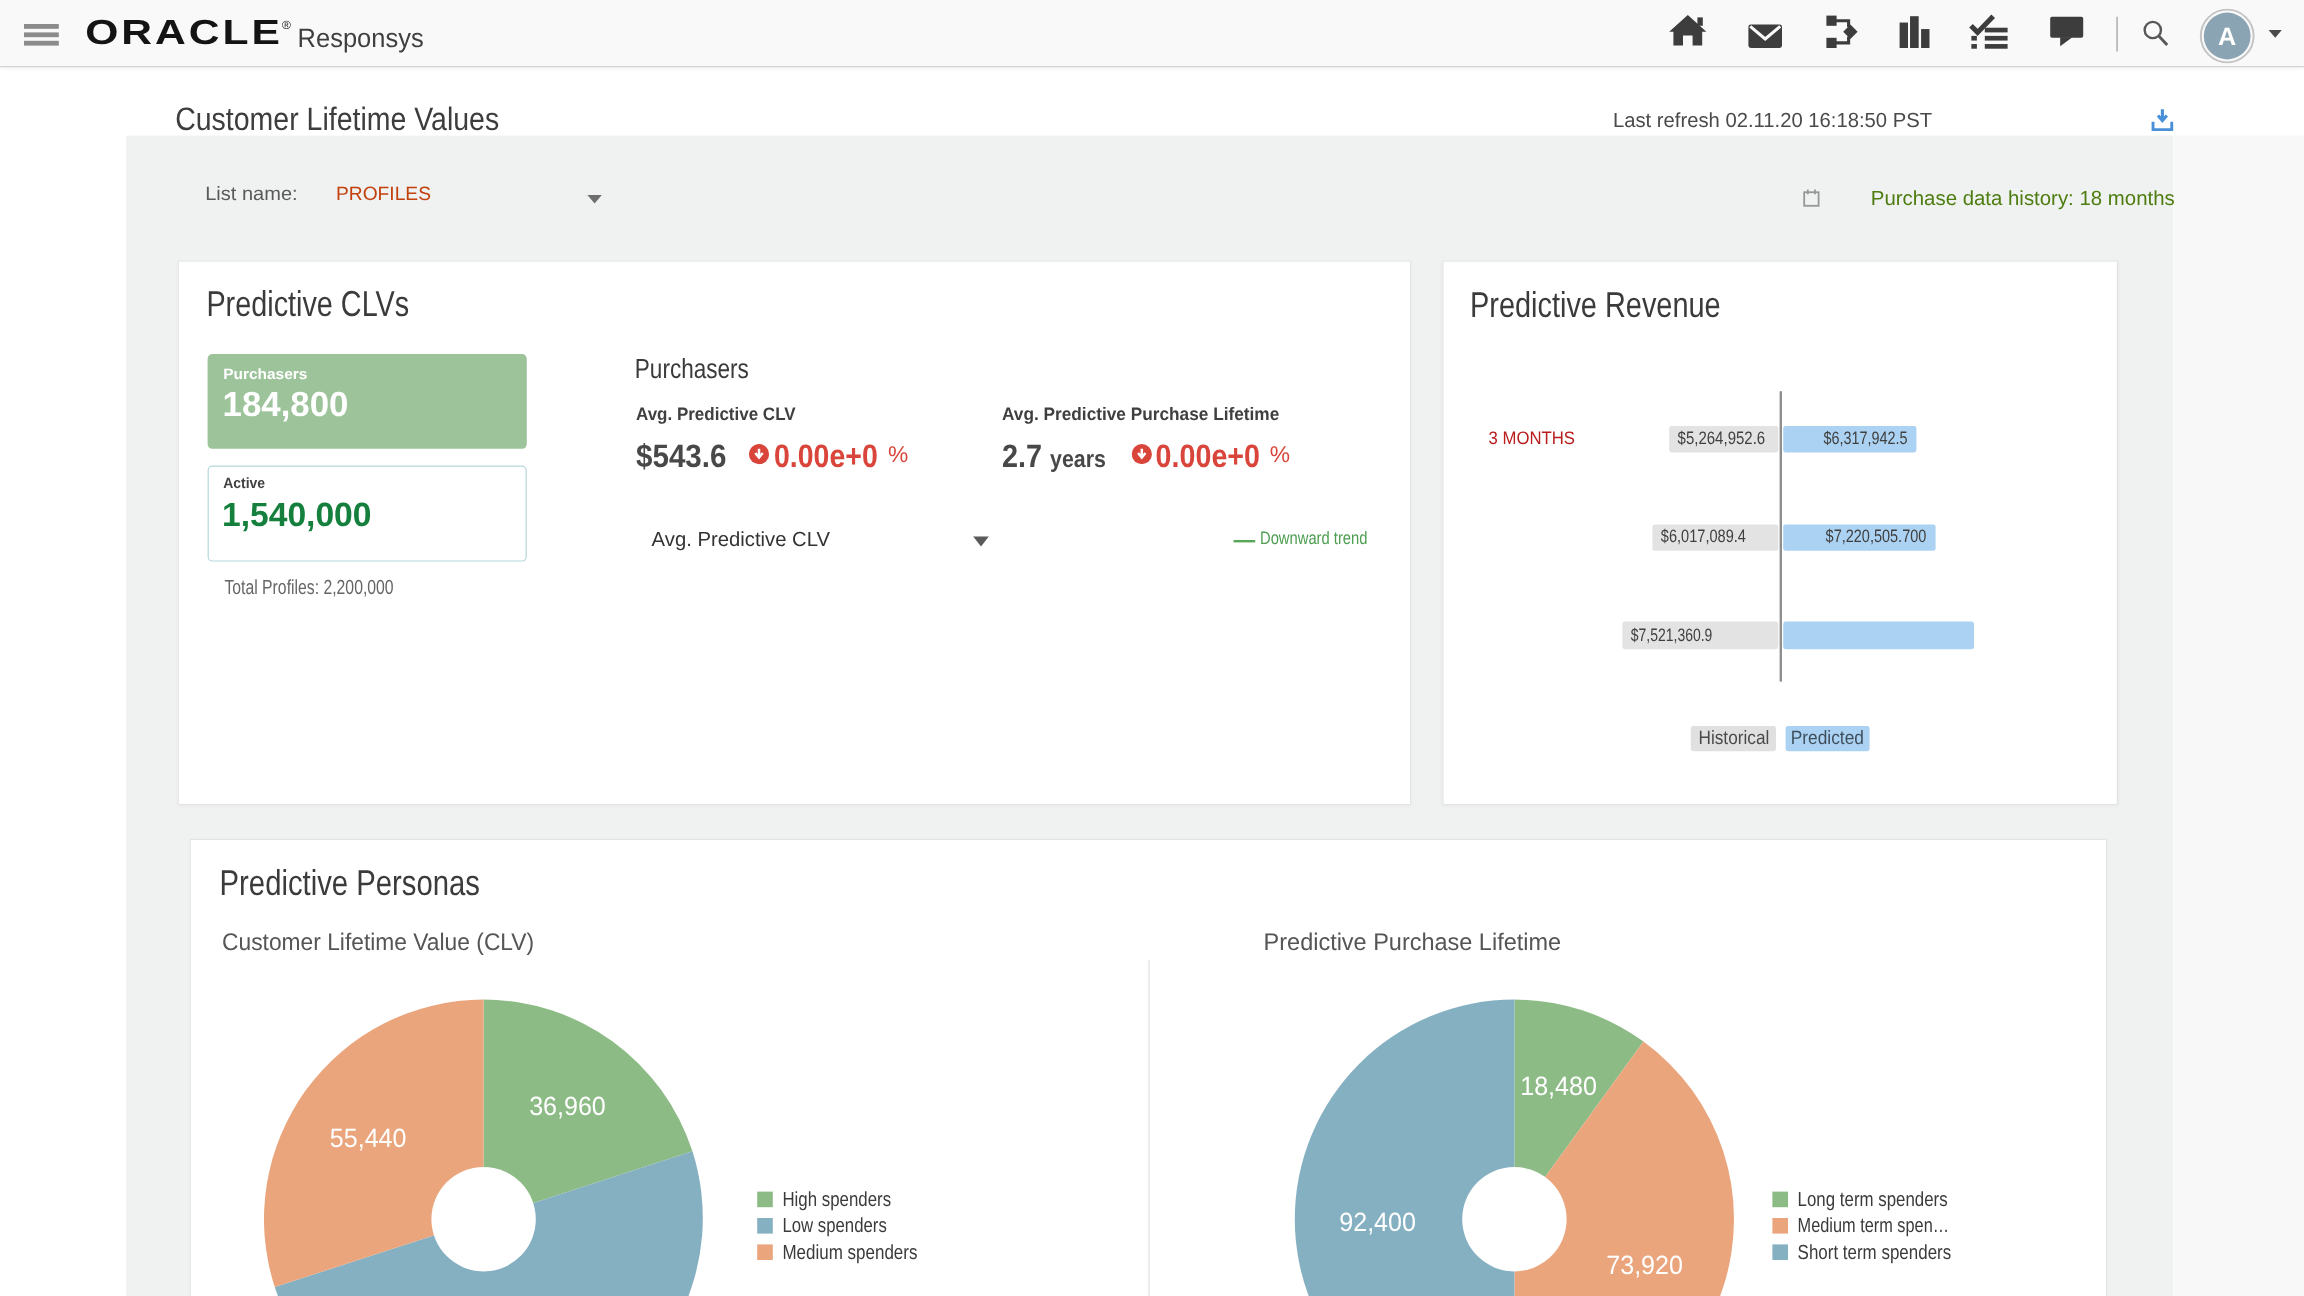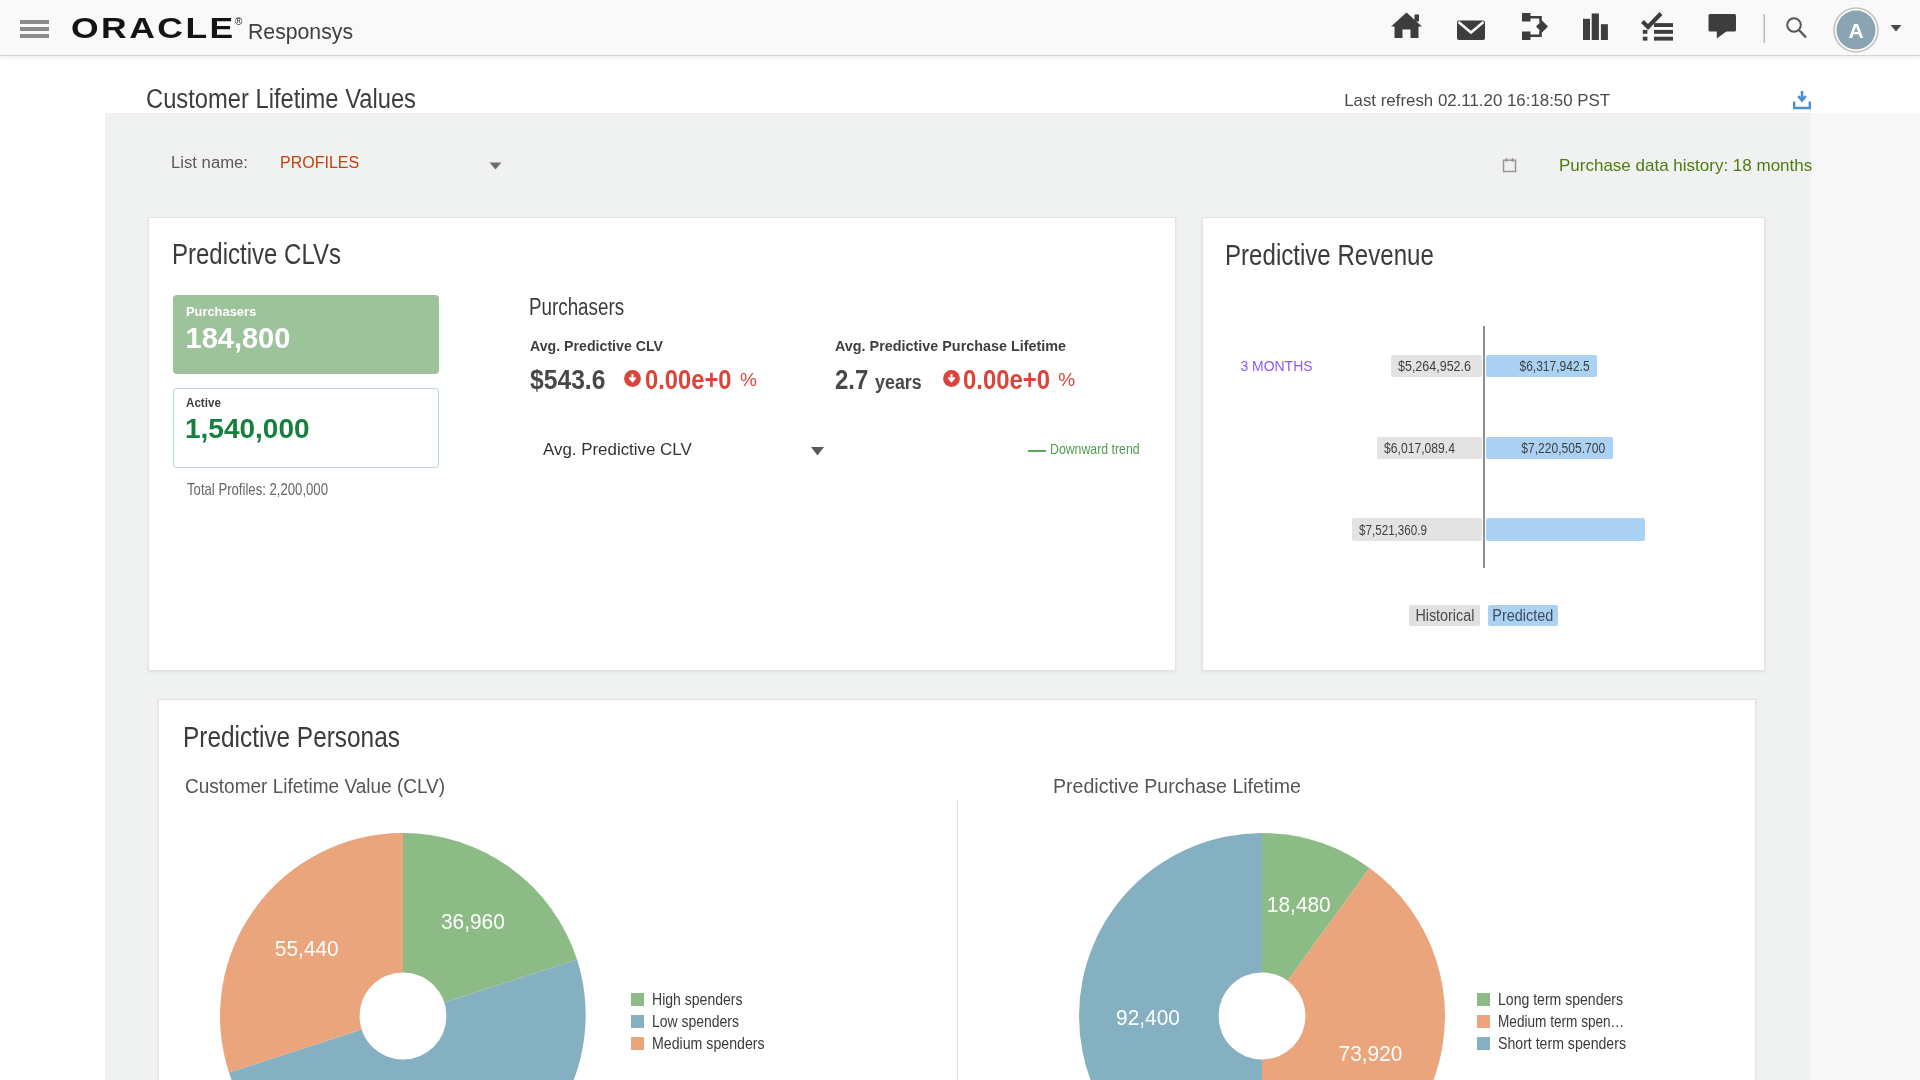--- a/index.html
+++ b/index.html
@@ -91,21 +91,21 @@
 <div class="abs" style="left:962.9px;top:367.0px;font-size:27px;font-weight:bold;color:#d9453a;line-height:1;white-space:nowrap;transform:scaleX(0.885);transform-origin:left center;">0.00e+0</div>
 <div class="abs" style="left:1058.2px;top:370.0px;font-size:19px;font-weight:normal;color:#d9453a;line-height:1;white-space:nowrap;">%</div>
 <div class="abs" style="left:542.5px;top:441.4px;font-size:17px;font-weight:normal;color:#333333;line-height:1;white-space:nowrap;transform:scaleX(0.994);transform-origin:left center;">Avg. Predictive CLV</div>
 <svg class="abs" style="left:810px;top:446px" width="15" height="10">
       <polygon points="1,1 14,1 7.5,9.5" fill="#5a5a5a"></polygon>
     </svg>
 <div class="abs" style="left:1028px;top:449.5px;width:18px;height:2.5px;background:#58a758"></div>
 <div class="abs" style="left:1050.4px;top:440.6px;font-size:15px;font-weight:normal;color:#4d9e50;line-height:1;white-space:nowrap;transform:scaleX(0.82);transform-origin:left center;">Downward trend</div>
 <div class="card" style="left:1202px;top:217px;width:563px;height:454px"></div>
 <div class="abs" style="left:1225px;top:240.1px;font-size:30px;font-weight:normal;color:#3b3b3b;line-height:1;white-space:nowrap;transform:scaleX(0.803);transform-origin:left center;">Predictive Revenue</div>
-<div class="abs" style="left:713px;top:358.1px;width:600px;text-align:right;font-size:15px;font-weight:normal;color:#8b5cf6;line-height:1;white-space:nowrap"><span style="display:inline-block;transform:scaleX(0.93);transform-origin:right center;">3 MONTHS</span></div>
+<div class="abs" style="left:713px;top:358.1px;width:600px;text-align:right;font-size:15px;font-weight:normal;color:#b91c1c;line-height:1;white-space:nowrap"><span style="display:inline-block;transform:scaleX(0.93);transform-origin:right center;">3 MONTHS</span></div>
 <div class="abs" style="left:1483px;top:326px;width:2px;height:242px;background:#8f8f8f"></div>
 <div class="abs" style="left:1391px;top:355px;width:91px;height:22px;background:#e3e3e3;border-radius:2px"></div>
 <div class="abs" style="left:1486px;top:355px;width:111px;height:22px;background:#abd2f2;border-radius:2px"></div>
 <div class="abs" style="left:1398px;top:358.3px;font-size:15px;font-weight:normal;color:#3f3f3f;line-height:1;white-space:nowrap;transform:scaleX(0.833);transform-origin:left center;">$5,264,952.6</div>
 <div class="abs" style="left:990px;top:358.3px;width:600px;text-align:right;font-size:15px;font-weight:normal;color:#3f3f3f;line-height:1;white-space:nowrap"><span style="display:inline-block;transform:scaleX(0.8);transform-origin:right center;">$6,317,942.5</span></div>
 <div class="abs" style="left:1377px;top:437px;width:105px;height:22px;background:#e3e3e3;border-radius:2px"></div>
 <div class="abs" style="left:1486px;top:437px;width:127px;height:22px;background:#abd2f2;border-radius:2px"></div>
 <div class="abs" style="left:1384px;top:440.3px;font-size:15px;font-weight:normal;color:#3f3f3f;line-height:1;white-space:nowrap;transform:scaleX(0.81);transform-origin:left center;">$6,017,089.4</div>
 <div class="abs" style="left:1005px;top:440.3px;width:600px;text-align:right;font-size:15px;font-weight:normal;color:#3f3f3f;line-height:1;white-space:nowrap"><span style="display:inline-block;transform:scaleX(0.805);transform-origin:right center;">$7,220,505.700</span></div>
 <div class="abs" style="left:1352px;top:518px;width:130px;height:23px;background:#e3e3e3;border-radius:2px"></div>

